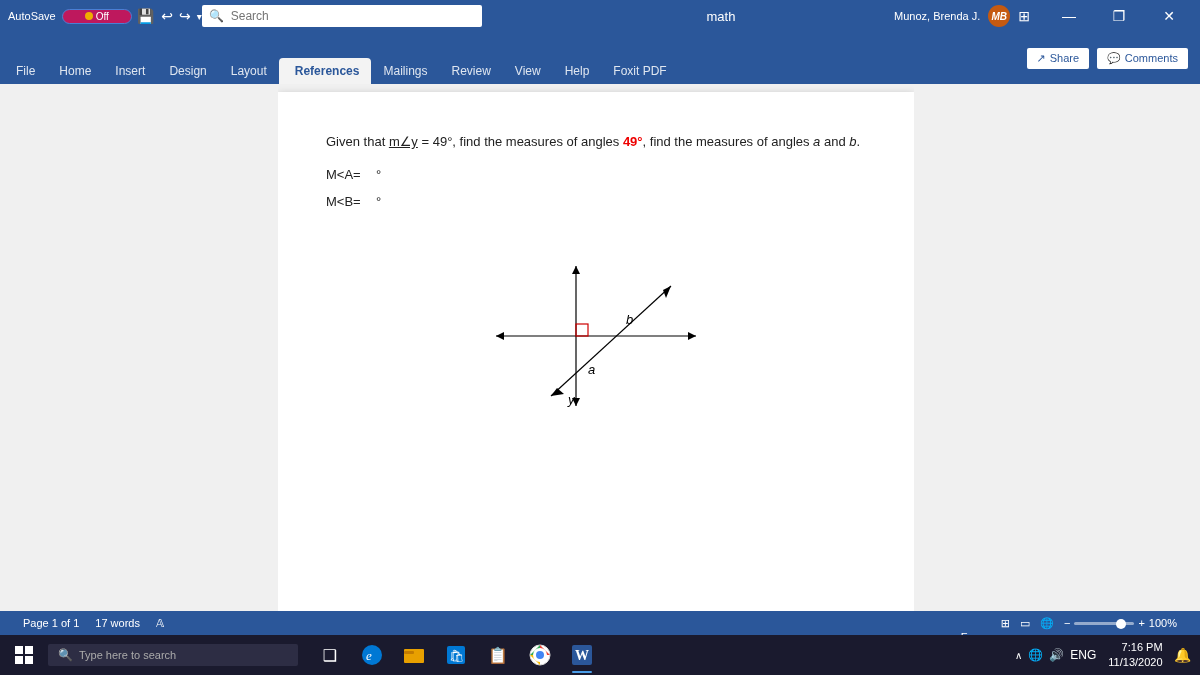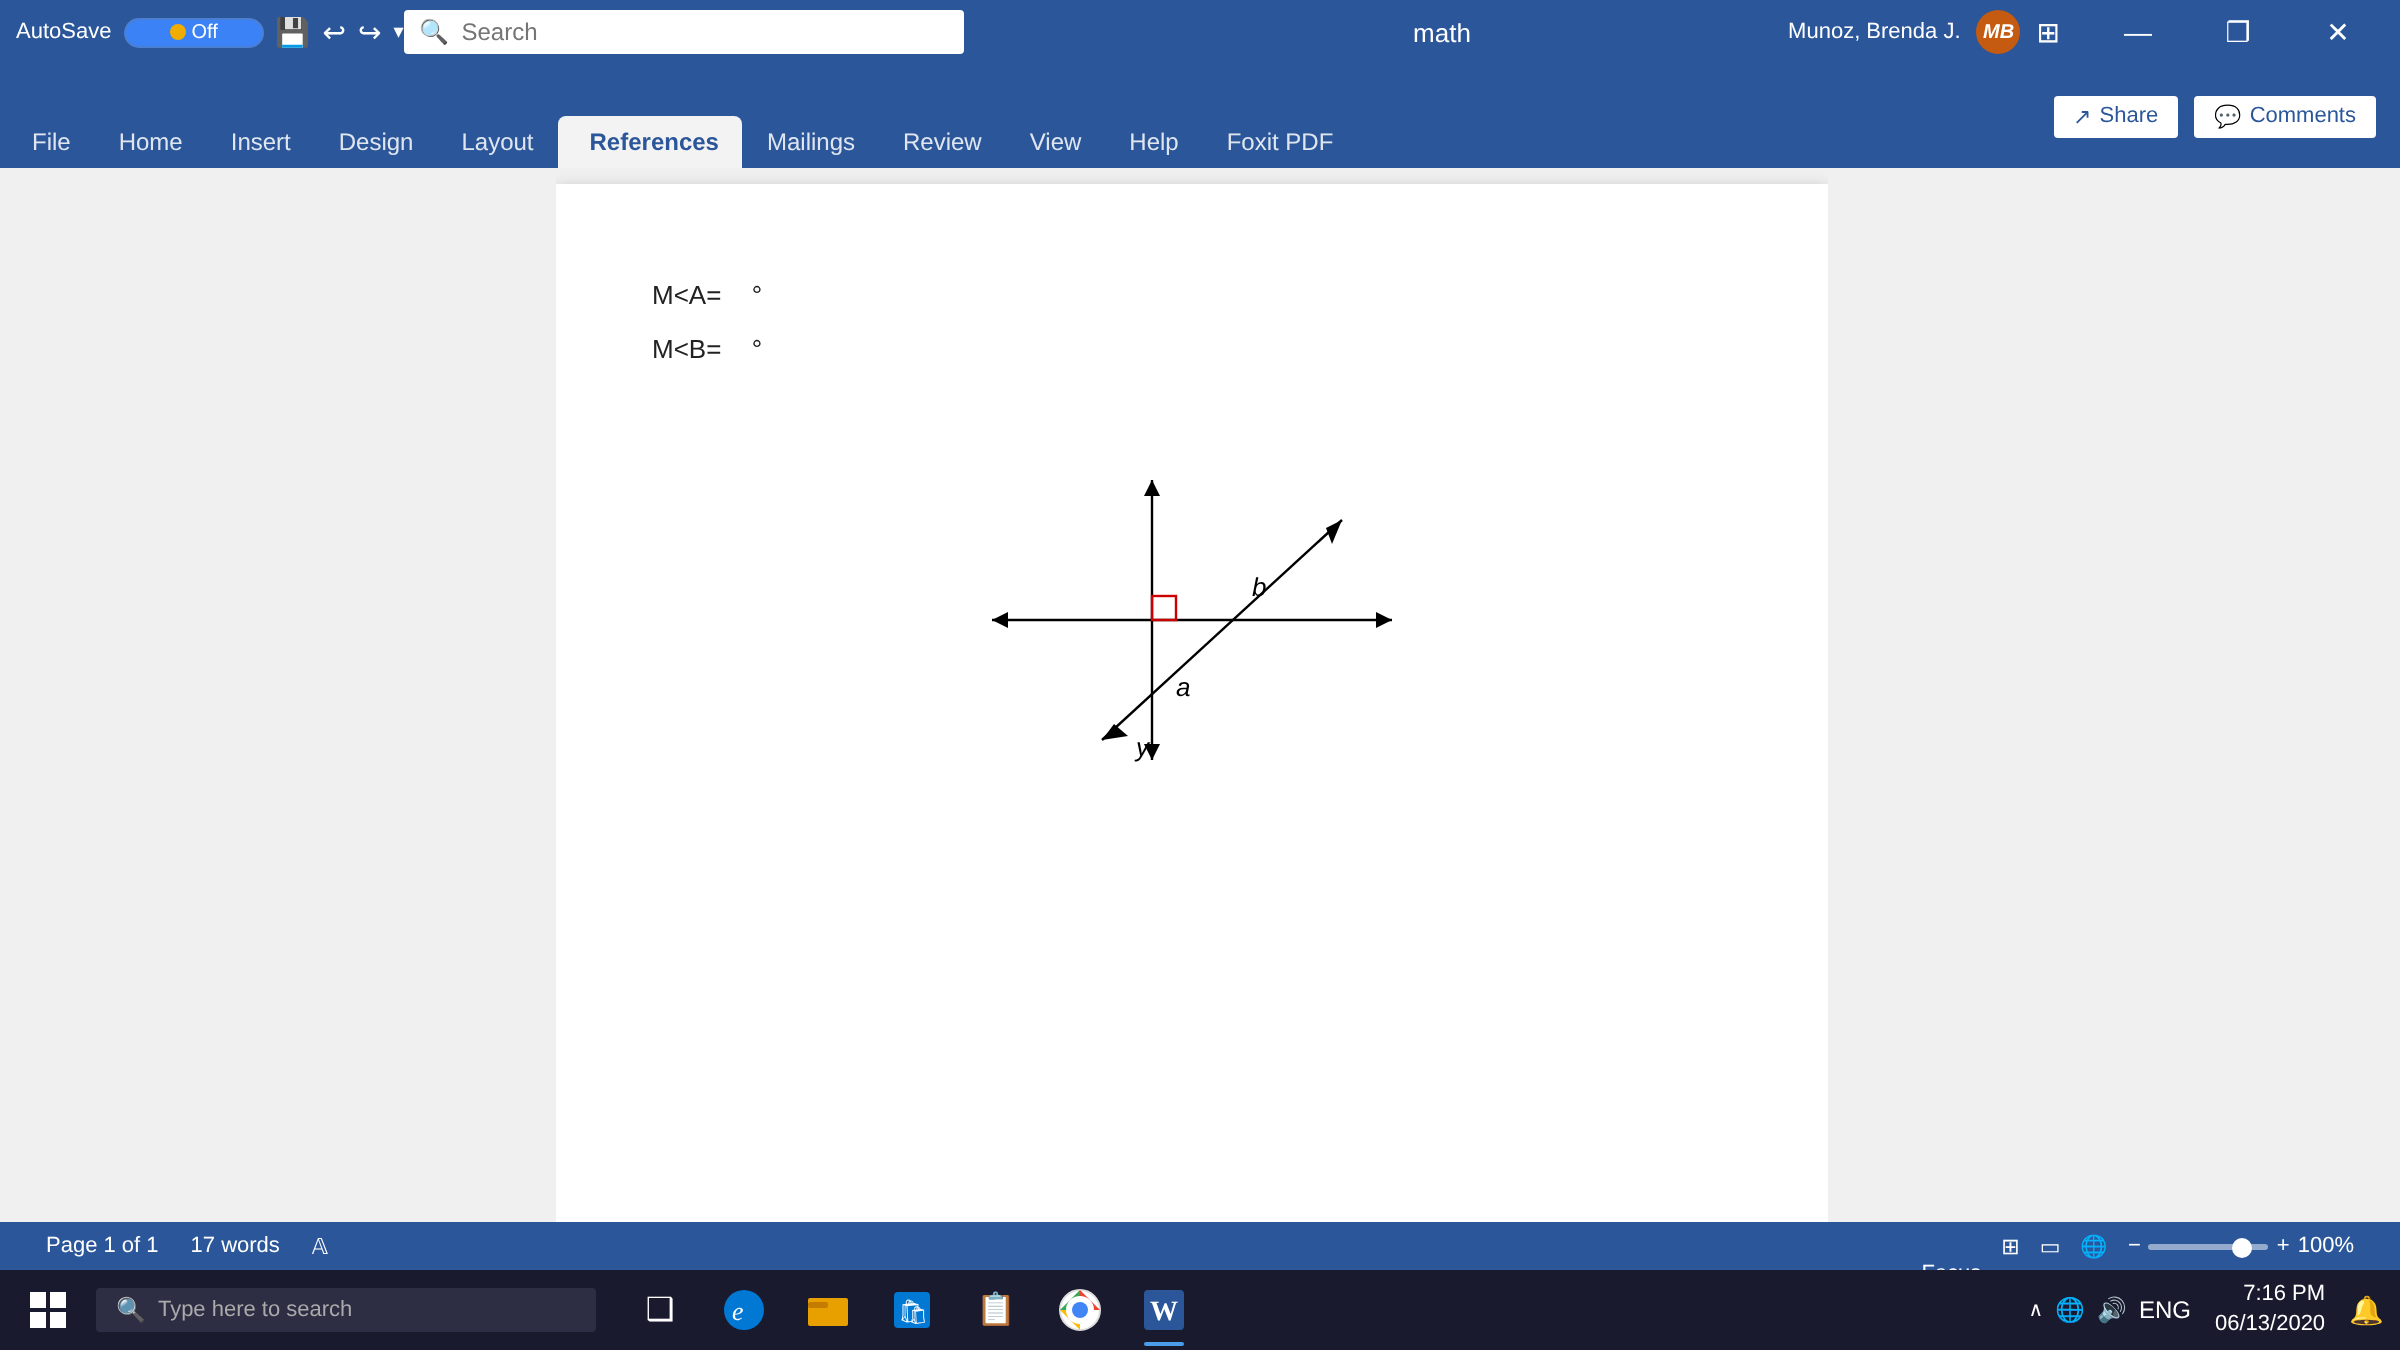--- a/index.html
+++ b/index.html
@@ -10,21 +10,21 @@
       height: 32px;
       background: #2b579a;
       display: flex;
       align-items: center;
       padding: 0 8px;
       color: white;
       flex-shrink: 0;
     }
     .title-bar-left { display: flex; align-items: center; gap: 6px; font-size: 12px; }
     .autosave-label { font-size: 11px; }
-    .autosave-toggle { background: #3b82f6; border: 1px solid #4a7fd4; border-radius: 10px; padding: 1px 22px; font-size: 10px; display: flex; align-items: center; gap: 3px; }
+    .autosave-toggle { background: #be185d; border: 1px solid #4a7fd4; border-radius: 10px; padding: 1px 22px; font-size: 10px; display: flex; align-items: center; gap: 3px; }
     .toggle-dot { width: 8px; height: 8px; border-radius: 50%; background: #f0ad00; display: inline-block; }
     .title-bar-center { flex: 1; text-align: center; font-size: 13px; font-weight: 500; }
     .search-box {
       display: flex; align-items: center;
       background: white; border-radius: 2px;
       padding: 2px 8px; gap: 6px;
       width: 280px; height: 22px;
     }
     .search-box input { border: none; outline: none; font-size: 12px; color: #333; width: 100%; }
     .title-bar-right { display: flex; align-items: center; gap: 8px; font-size: 11px; }
@@ -198,20 +198,23 @@
   </div>
 </div>
 
 <div class="main-area">
   <div class="left-gutter"></div>
 
   <div class="document-container">
     <div class="document-page">
       <div class="doc-content">
 
+        <div class="problem-text">
+          <span>Given that </span><span style="text-decoration:underline;"><span>m∠y</span></span><span> = 49°, find the measures of angles </span><span style="color:#e00;font-weight:600;">49°</span><span>, find the measures of angles <em>a</em> and <em>b</em>.</span>
+        </div>
 
         <div class="answer-line">
           <span>M&lt;A=</span>
           &nbsp;&nbsp;
           <span>°</span>
         </div>
 
         <div class="answer-line">
           <span>M&lt;B=</span>
           &nbsp;&nbsp;
@@ -339,17 +342,17 @@
   </div>
   <div class="taskbar-right">
     <div class="sys-tray">
       <span style="color:white;font-size:10px;cursor:pointer;">∧</span>
       <span style="color:white;font-size:12px;cursor:pointer;">🌐</span>
       <span style="color:white;font-size:12px;cursor:pointer;">🔊</span>
       <span style="color:white;font-size:12px;">ENG</span>
     </div>
     <div class="time-date">
       <div>7:16 PM</div>
-      <div>06/13/2020</div>
+      <div>11/13/2020</div>
     </div>
     <span style="color:white;font-size:14px;cursor:pointer;">🔔</span>
   </div>
 </div>
 
 </body></html>

